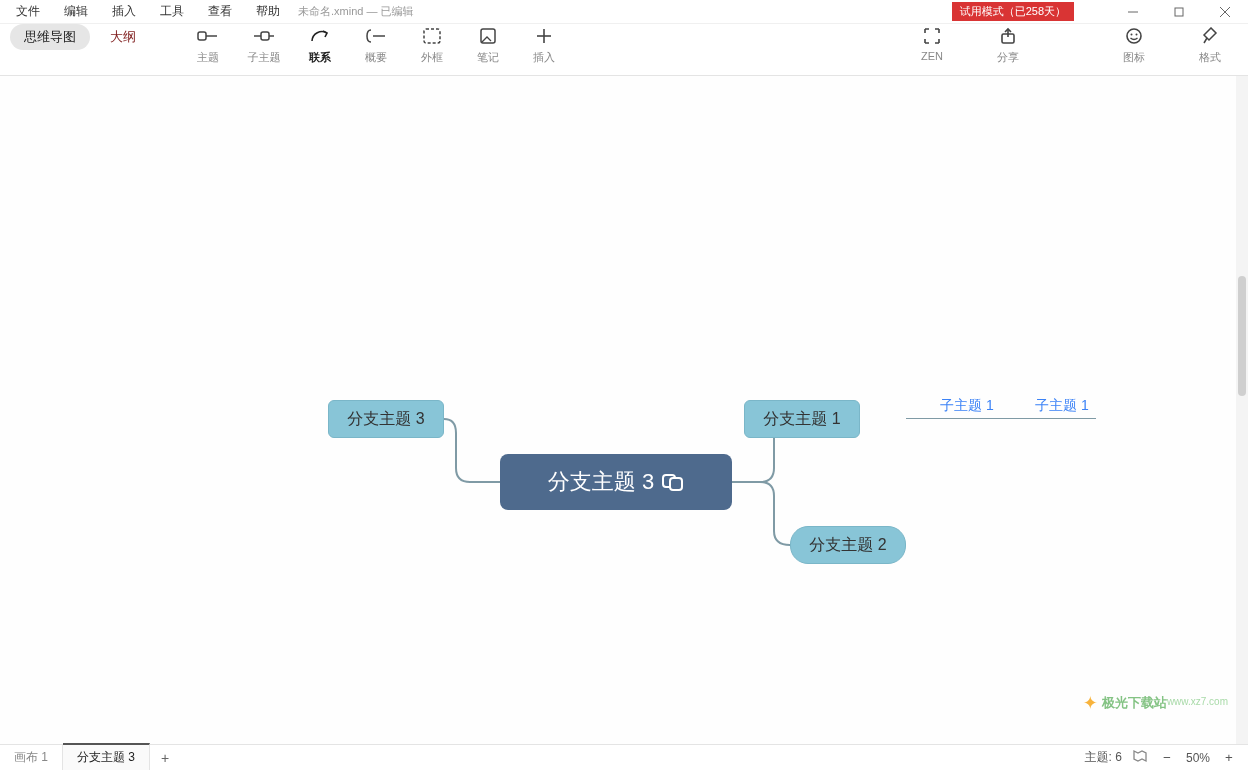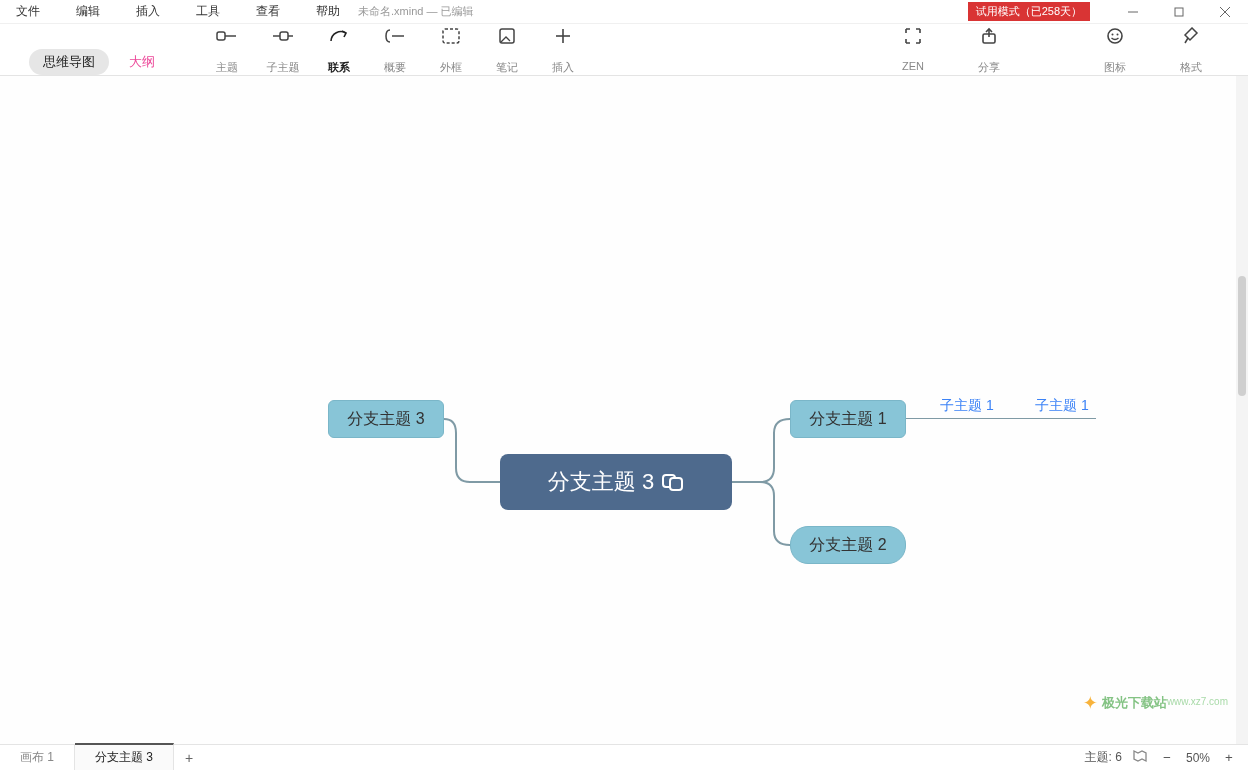--- a/index.html
+++ b/index.html
@@ -1,64 +1,64 @@
 <!DOCTYPE html>
 <html><head>
 <meta charset="utf-8">
 <style>
 * { box-sizing: border-box; margin: 0; padding: 0; font-family: "Microsoft YaHei", "PingFang SC", sans-serif; }
 html, body { width: 1248px; height: 770px; overflow: hidden; background: #fff; }
 
 
 .titlebar { height: 24px; display: flex; align-items: center; font-size: 12px; color: #333; border-bottom: 1px solid #f0f0f0; }
-.menu-items { display: flex; gap: 16px; padding-left: 6px; }
+.menu-items { display: flex; gap: 4px; padding-left: 6px; }
 .menu-item { padding: 3px 10px; cursor: default; }
 .doc-title { padding-left: 8px; color: #999; font-size: 11px; text-align: center; }
 .spacer { flex: 1; }
-.trial-badge { background: #d93434; color: #fff; font-size: 11px; padding: 2px 8px; margin-right: 20px; }
+.trial-badge { background: #d93434; color: #fff; font-size: 11px; padding: 2px 8px; margin-right: 36px; }
 .win-controls { display: flex; }
 .win-btn { width: 46px; height: 24px; display: flex; align-items: center; justify-content: center; color: #666; }
 .win-btn svg { width: 10px; height: 10px; }
 
 
-.toolbar { height: 52px; display: flex; align-items: flex-end; border-bottom: 1px solid #e4e4e4; padding: 0 19px; }
+.toolbar { height: 52px; display: flex; align-items: flex-start; border-bottom: 1px solid #e4e4e4; padding: 0 0; }
 .view-toggle { display: flex; gap: 6px; margin-left: 10px; margin-right: 30px; }
-.pill { font-size: 13px; padding: 4px 14px; border-radius: 14px; color: #ec4899; cursor: default; }
+.pill { font-size: 13px; padding: 4px 14px; border-radius: 14px; color: #7f1d1d; cursor: default; }
 .pill.active { background: #e6e6e6; color: #222; font-weight: 500; }
 .tool-group { display: flex; gap: 0; }
-.tool-btn { width: 56px; display: flex; flex-direction: column; align-items: center; gap: 12px; color: #888; font-size: 11px; cursor: default; }
+.tool-btn { width: 56px; display: flex; flex-direction: column; align-items: center; gap: 2px; color: #888; font-size: 11px; cursor: default; }
 .tool-btn .ico { height: 24px; display: flex; align-items: center; justify-content: center; color: #444; }
 .tool-btn.active { color: #222; font-weight: bold; }
 .tool-btn.active .ico { color: #222; }
 .tool-right { margin-left: auto; display: flex; gap: 20px; margin-right: 10px; }
 
 
 .canvas { position: relative; width: 100%; height: calc(770px - 24px - 52px - 26px); background: #fefefe; }
 .node { position: absolute; display: flex; align-items: center; justify-content: center; border-radius: 6px; font-size: 16px; }
 .node-central { left: 500px; top: 378px; width: 232px; height: 56px; background: #4e6a8d; color: #fff; font-size: 22px; font-weight: 500; border-radius: 8px; }
 .node-central .link-ico { margin-left: 8px; display: inline-flex; }
 .node-branch { background: #88c5d7; color: #333; width: 116px; height: 38px; border: 1px solid #7ab6c8; }
 .node-b3 { left: 328px; top: 324px; }
-.node-b1 { left: 790px; top: 324px; }
+.node-b1 { left: 744px; top: 324px; }
 .node-b2 { left: 790px; top: 450px; border-radius: 18px; }
 .sub-label { position: absolute; font-size: 14px; color: #3b82f6; }
 .sub1a { left: 940px; top: 321px; }
 .sub1b { left: 1035px; top: 321px; }
 .sub-underline { position: absolute; height: 1px; background: #8aa; }
 .su1 { left: 906px; top: 342px; width: 190px; background: #7f9aa5; }
 
 svg.connector { position: absolute; overflow: visible; pointer-events: none; }
 .conn-path { fill: none; stroke: #7f9aa5; stroke-width: 2; }
 
 .scrollbar-v { position: absolute; right: 0; top: 76px; width: 12px; height: calc(770px - 76px - 26px); background: #f4f4f4; }
 .scrollbar-v .thumb { position: absolute; left: 2px; top: 200px; width: 8px; height: 120px; background: #cfcfcf; border-radius: 4px; }
 
 
 .statusbar { position: absolute; bottom: 0; left: 0; right: 0; height: 26px; border-top: 1px solid #e4e4e4; display: flex; align-items: center; font-size: 12px; color: #555; background: #fff; }
-.sheet-tab { padding: 4px 20px; border-right: 1px solid #e4e4e4; color: #888; }
+.sheet-tab { padding: 4px 14px; border-right: 1px solid #e4e4e4; color: #888; }
 .sheet-tab.active { color: #222; background: #fafafa; border-top: 2px solid #555; margin-top: -2px; }
 .plus-tab { width: 30px; text-align: center; color: #666; font-size: 14px; }
 .status-right { margin-left: auto; display: flex; align-items: center; gap: 10px; padding-right: 10px; }
 .zoom-btn { width: 18px; height: 18px; display: flex; align-items: center; justify-content: center; color: #555; border: none; background: none; }
 
 .watermark { position: absolute; right: 20px; bottom: 30px; font-size: 13px; color: #b8e0b8; display: flex; align-items: center; gap: 4px; opacity: 0.85; pointer-events: none; }
 .watermark .logo { color: #f7a71b; font-size: 18px; }
 .watermark .site { color: #9ad49a; font-size: 10px; }
 </style>
 </head>

